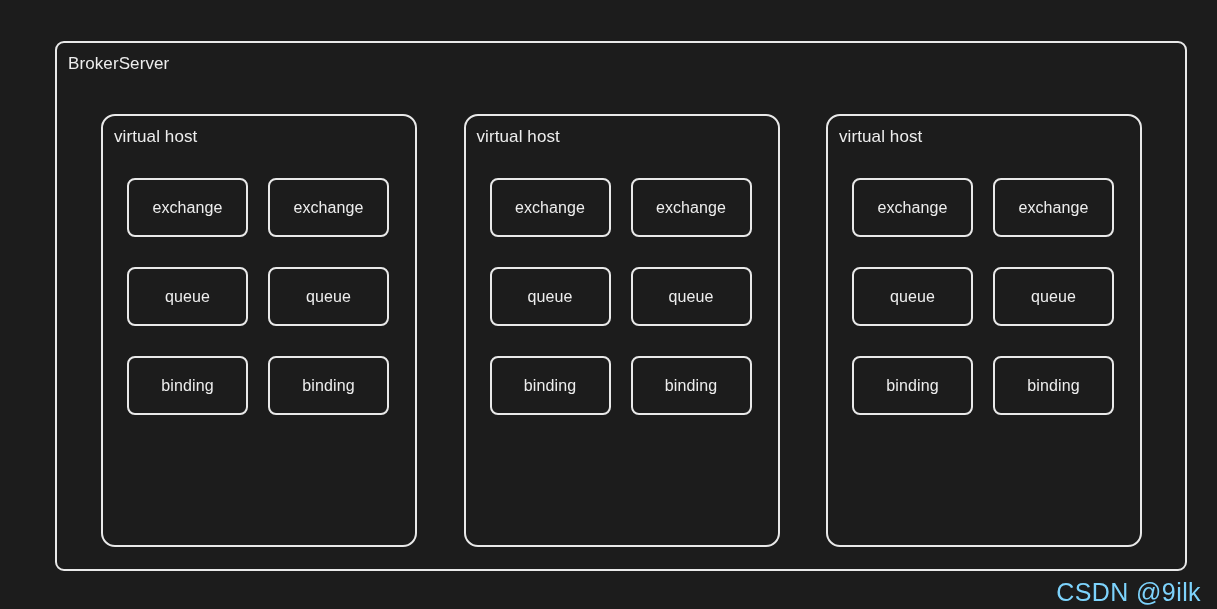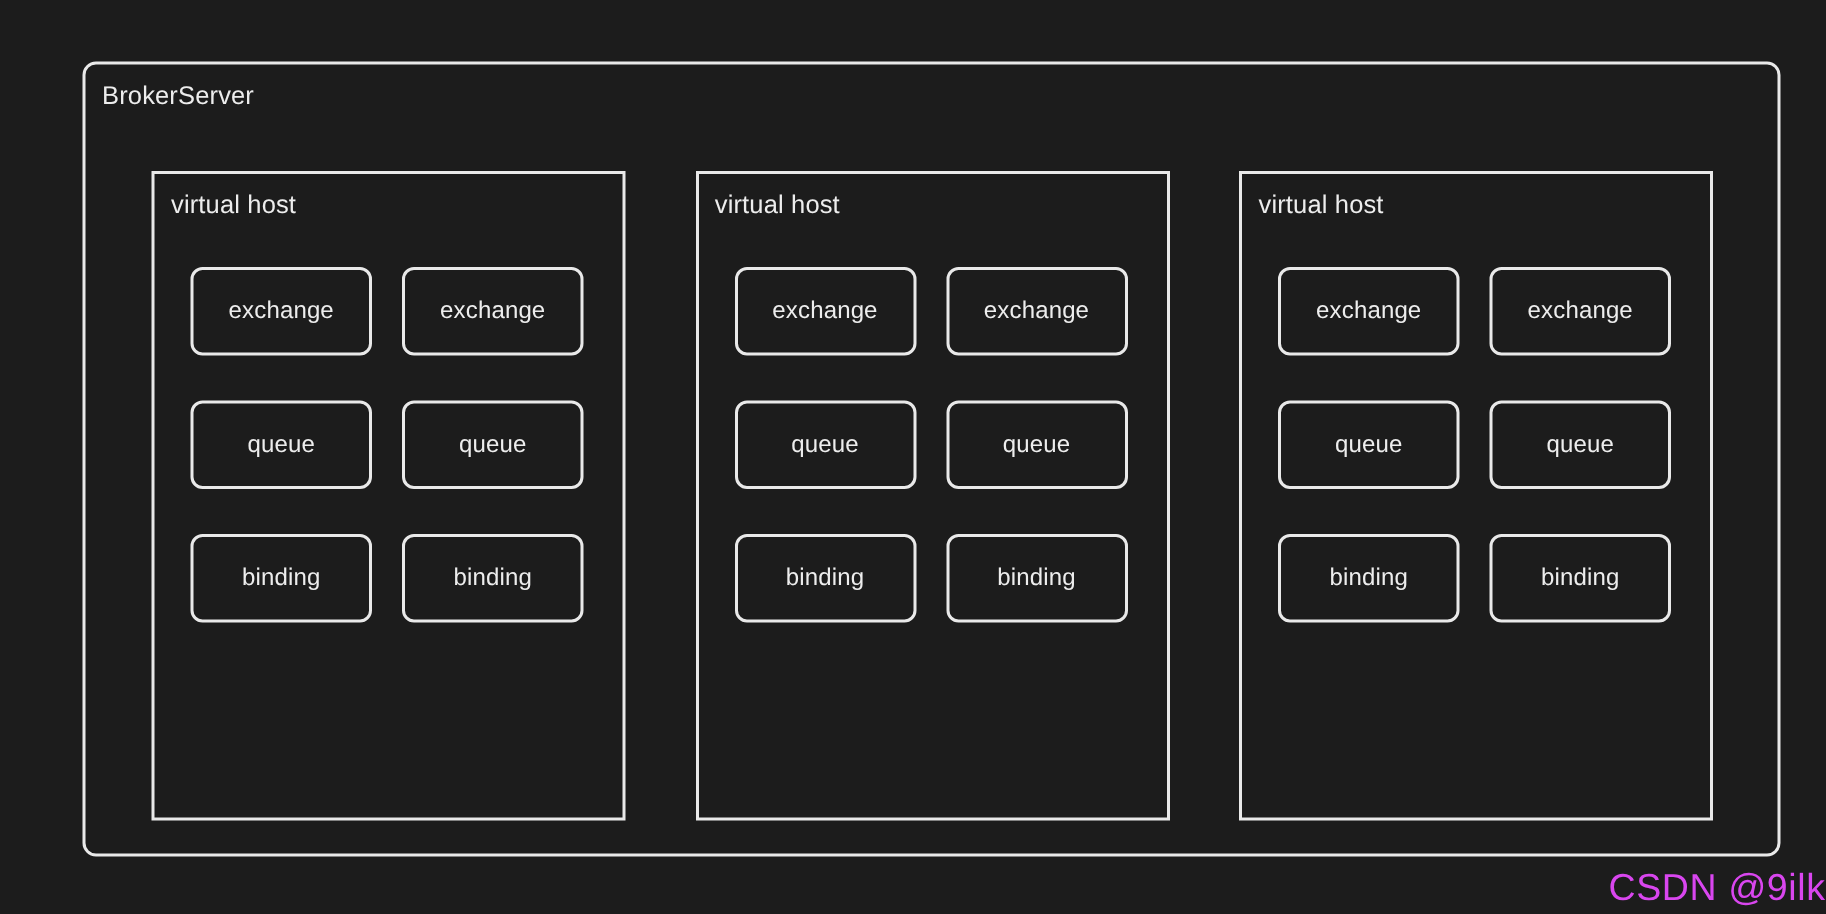--- a/index.html
+++ b/index.html
@@ -47,21 +47,21 @@
     height: 433px;
     display: flex;
     justify-content: space-between;
   }
   .vhost {
     position: relative;
     box-sizing: border-box;
     width: 316px;
     height: 433px;
     border: 2px solid #e9e9e9;
-    border-radius: 0;
+    border-radius: 14px;
     background: #1c1c1c;
   }
   .vhost-title {
     position: absolute;
     left: 11px;
     top: 11px;
     font-size: 17px;
     color: #ededed;
     letter-spacing: 0.1px;
     white-space: nowrap;
@@ -95,24 +95,24 @@
   .node-label {
     font-size: 16px;
     color: #ededed;
     letter-spacing: 0.1px;
     white-space: nowrap;
   }
 
   
   .watermark {
     position: absolute;
-    right: 0;
+    right: 16px;
     bottom: 2px;
     font-size: 25px;
-    color: #d946ef;
+    color: #7dd3fc;
     letter-spacing: 0.4px;
     white-space: nowrap;
     margin-top: 12px;
   }
 </style>
 </head>
 <body>
 
 <div class="broker-server">
   <div class="broker-title">BrokerServer</div>

